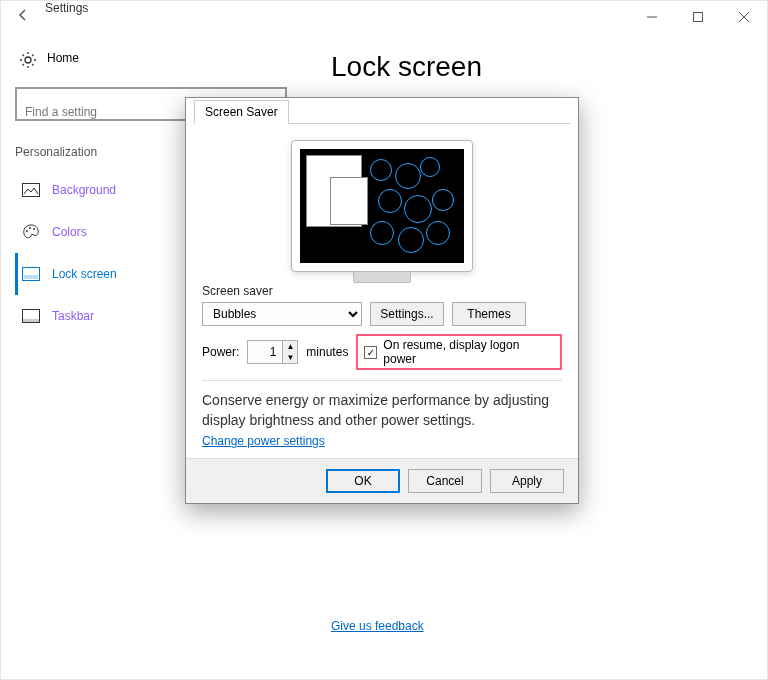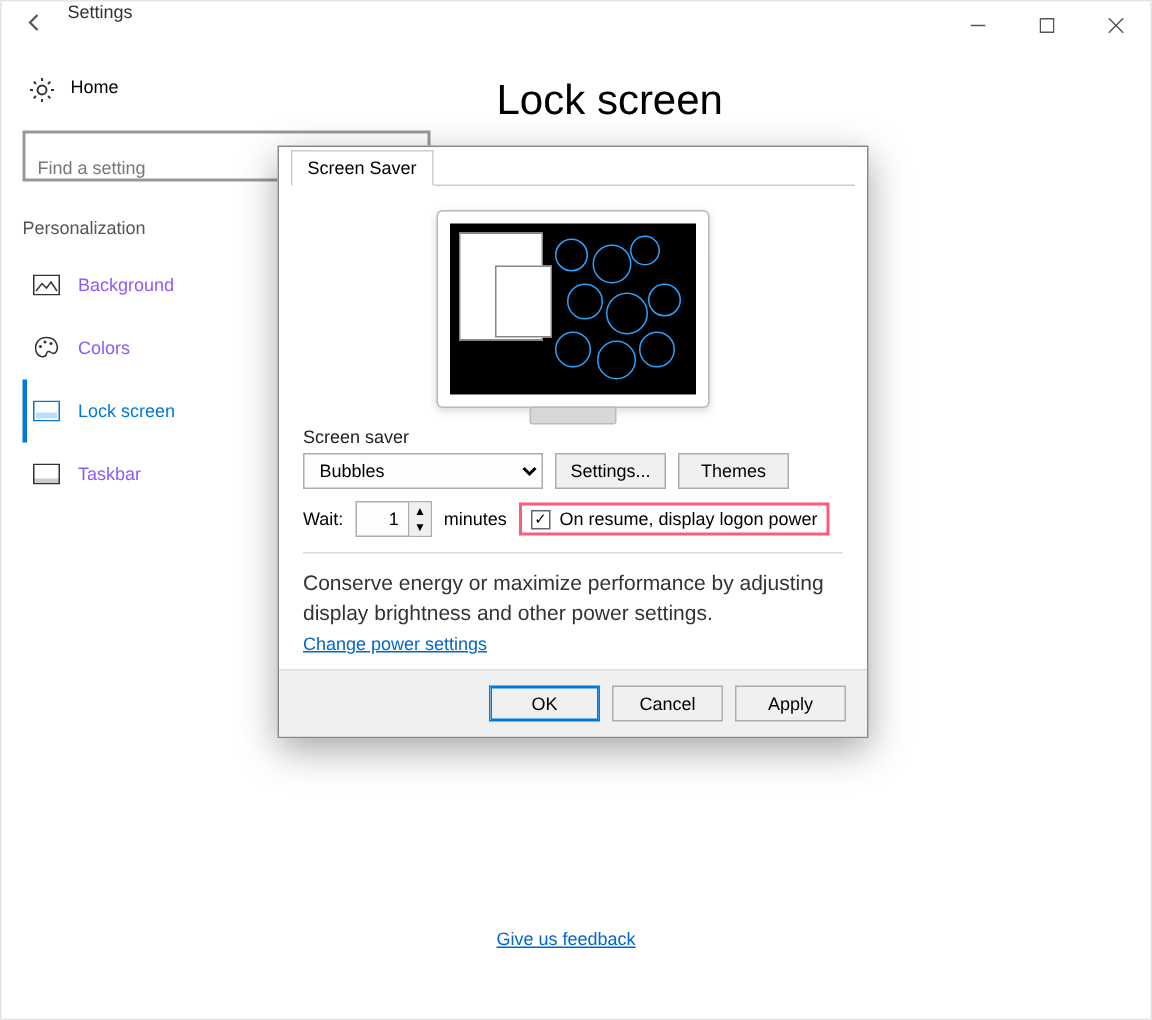--- a/index.html
+++ b/index.html
@@ -194,21 +194,21 @@
 
     <div class="group-label">Screen saver</div>
     <div class="row">
       <select>
         <option>Bubbles</option>
       </select>
       <div class="wbtn">Settings...</div>
       <div class="wbtn">Themes</div>
     </div>
     <div class="row">
-      <span>Wait:</span>
+      <span>Power:</span>
       <div class="spin">
         <input type="text" value="1" style="">
         <div class="ar">
             <div>▲</div>
             <div>▼</div>
           </div>
       </div>
       <span>minutes</span>
       <span class="hilite">
         <span class="chk">✓</span>

